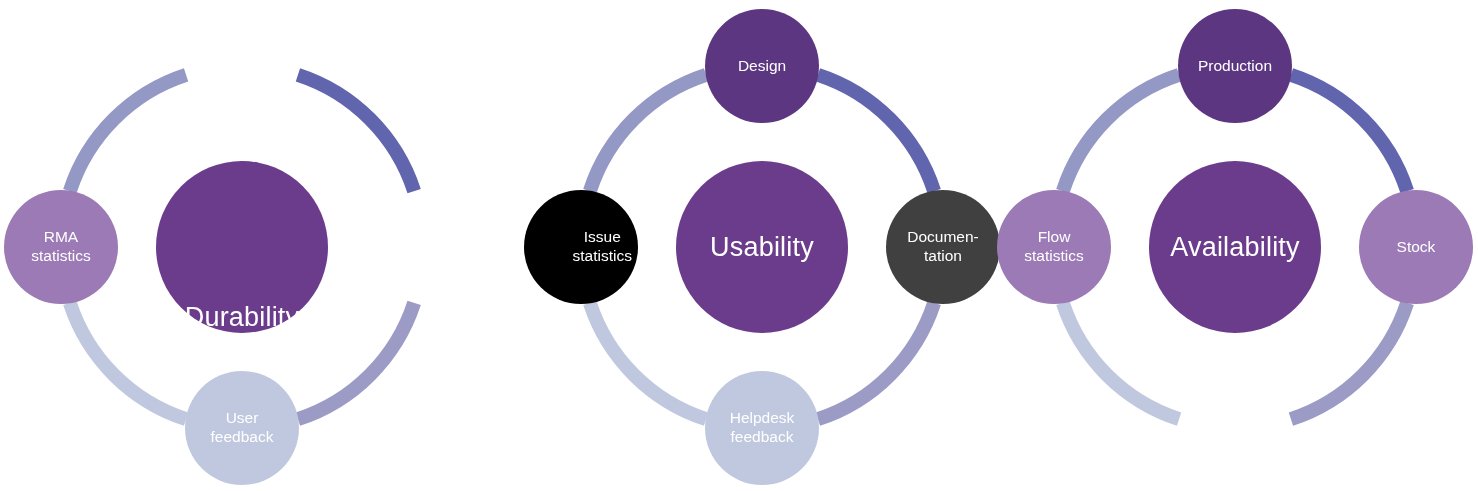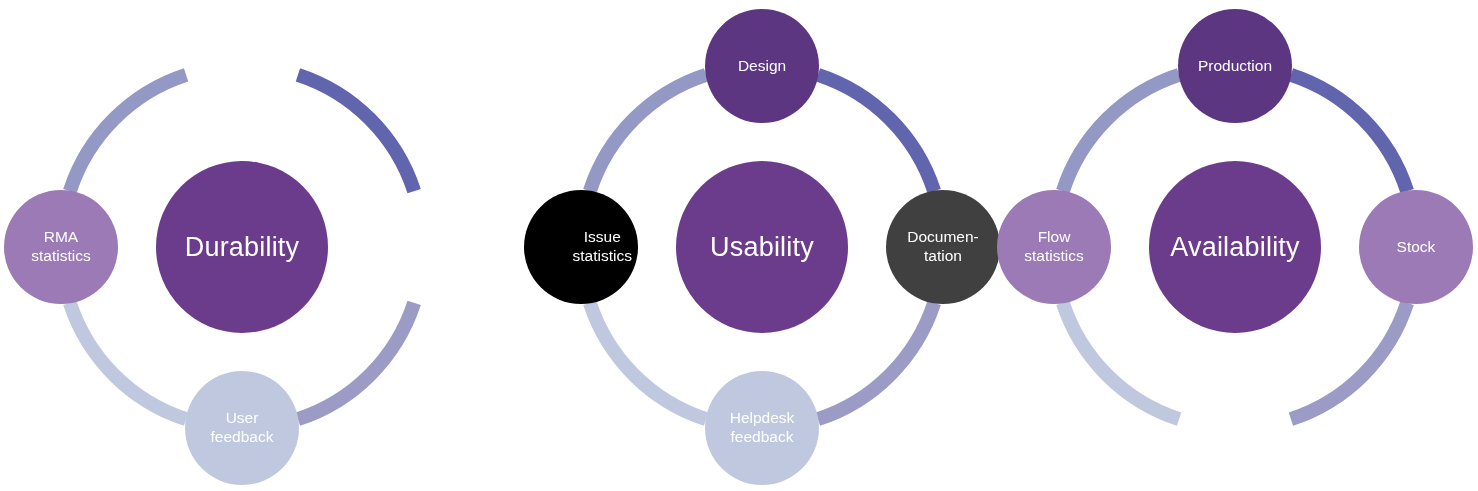--- a/index.html
+++ b/index.html
@@ -73,21 +73,21 @@
         <path d="M 69.86 191.07 A 181 181 0 0 1 186.07 74.86" fill="none" stroke="#9398C4" stroke-width="14" stroke-linecap="butt"></path>
       </svg>
       <div class="node sat" style="left: 185px; top: 371px; background: rgb(191, 200, 222);">
         <span class="label">User
 feedback</span>
       </div>
       <div class="node sat" style="left: 4px; top: 190px; background: rgb(155, 122, 181);">
         <span class="label">RMA
 statistics</span>
       </div>
-      <div class="node hub" style="left: 156px; top: 161px; background: rgb(107, 59, 140);">
+      <div class="node hub" style="left: 156px; top: 161px; background: rgb(107, 59, 140); align-items: flex-end;">
         <span class="label">Durability</span>
       </div>
     </div>
     <div class="cluster" style="left: 520px;">
       <svg viewBox="0 0 492 491">
         <path d="M 297.93 74.86 A 181 181 0 0 1 414.14 191.07" fill="none" stroke="#6165AE" stroke-width="14" stroke-linecap="butt"></path>
         <path d="M 414.14 302.93 A 181 181 0 0 1 297.93 419.14" fill="none" stroke="#9B9BC6" stroke-width="14" stroke-linecap="butt"></path>
         <path d="M 186.07 419.14 A 181 181 0 0 1 69.86 302.93" fill="none" stroke="#BFC8DE" stroke-width="14" stroke-linecap="butt"></path>
         <path d="M 69.86 191.07 A 181 181 0 0 1 186.07 74.86" fill="none" stroke="#9398C4" stroke-width="14" stroke-linecap="butt"></path>
       </svg>

